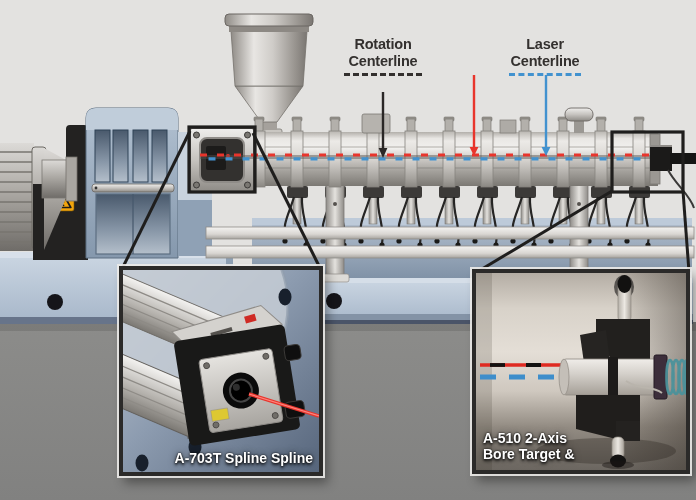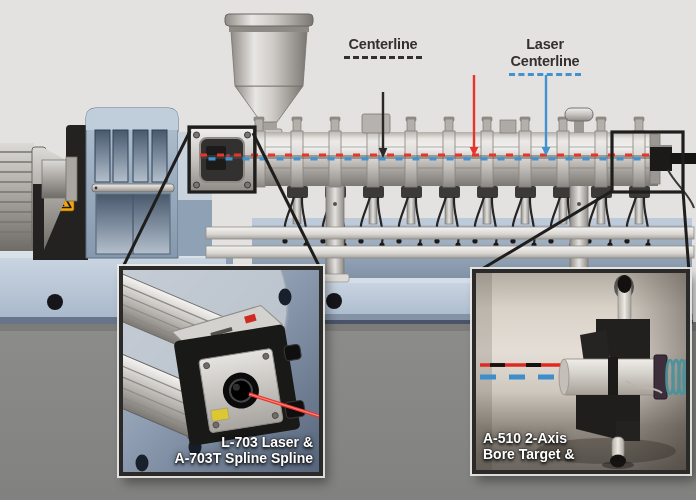--- a/index.html
+++ b/index.html
@@ -299,20 +299,21 @@
     <line x1="474" y1="75" x2="474" y2="148" stroke="#e8352c" stroke-width="2.4"></line>
     <polygon points="474,156 469.6,147 478.4,147" fill="#e8352c"></polygon>
   </g>
   <g>
     <line x1="546" y1="75" x2="546" y2="148" stroke="#4292cf" stroke-width="2.4"></line>
     <polygon points="546,156 541.6,147 550.4,147" fill="#4292cf"></polygon>
   </g>
 </svg>
 
 <div class="lbl" style="left:318px;top:36px;width:130px;">
+  <div>Rotation</div>
   <div>Centerline</div>
   <div class="ul ul-dash-black"></div>
 </div>
 <div class="lbl" style="left:506px;top:36px;width:78px;">
   <div>Laser</div>
   <div>Centerline</div>
   <div class="ul ul-dash-blue"></div>
 </div>
 
 <div class="inset" id="inset-left">
@@ -371,21 +372,20 @@
       <circle cx="147" cy="151" r="3" fill="#706d68" stroke="#44423f" stroke-width=".8"></circle>
       <circle cx="117" cy="121" r="18" fill="#0b0b0b"></circle>
       <circle cx="117" cy="121" r="11" fill="#000" stroke="#454545" stroke-width="2"></circle>
       <circle cx="113" cy="117" r="3.5" fill="#2e2e2e"></circle>
       <rect x="84" y="136" width="17" height="11" fill="#ddc832" stroke="#8f8c88" stroke-width=".5"></rect>
     </g>
     <line x1="126" y1="124" x2="196" y2="146" stroke="#e8352c" stroke-width="3.5"></line>
     <line x1="126" y1="124" x2="196" y2="146" stroke="#ff837c" stroke-width="1.2"></line>
   </svg>
   <div class="cap" id="cap-left">
-    <div>L-703 Laser &amp;</div>
     <div>A-703T Spline Spline</div>
   </div>
 </div>
 
 <div class="inset" id="inset-right">
   <svg width="210" height="197" viewBox="0 0 210 197">
     <defs>
       <linearGradient id="boreG" x1="0" y1="0" x2="0" y2="1">
         <stop offset="0" stop-color="#b4ada4"></stop>
             <stop offset=".18" stop-color="#d8d2c9"></stop>

